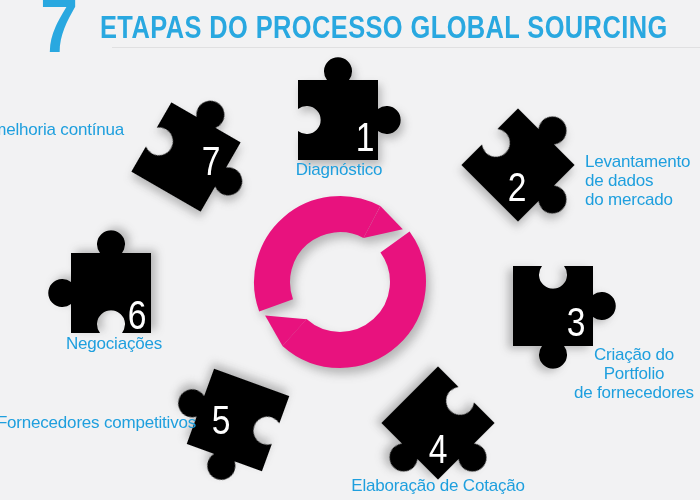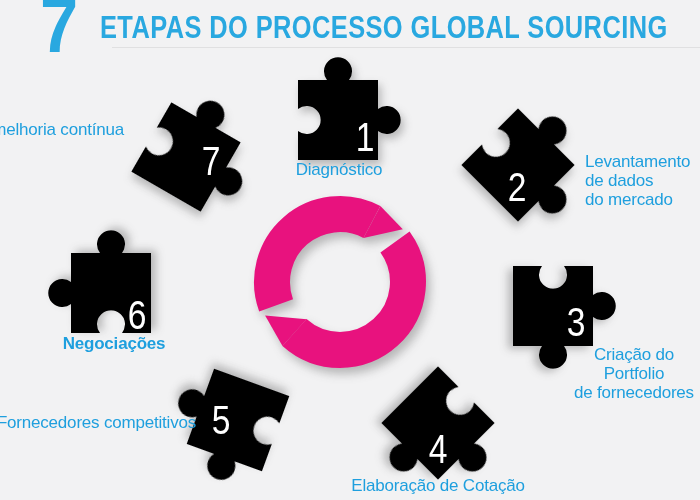--- a/index.html
+++ b/index.html
@@ -62,21 +62,21 @@
   .lbl{
     position:absolute;color:var(--labelblue,#1e9fde);
     font-size:17px;line-height:19px;font-weight:400;
     letter-spacing:-.2px;white-space:pre-line;z-index:3;
   }
   .l1{left:339px;top:160px;transform:translateX(-50%);text-align:center;}
   .l2{left:585px;top:152px;text-align:left;}
   .l3{left:568px;top:345px;text-align:center;}
   .l4{left:438px;top:476px;transform:translateX(-50%);text-align:right;white-space:nowrap;}
   .l5{right:504px;top:413px;text-align:right;white-space:nowrap;line-height:20px;}
-  .l6{left:114px;top:334px;transform:translateX(-50%);text-align:center;font-weight:bold;}
+  .l6{left:114px;top:334px;transform:translateX(-50%);text-align:center;}
   .l7{right:576px;top:119px;text-align:right;white-space:nowrap;line-height:21px;}
   
   .cycle{
     position:absolute;left:0;top:0;width:700px;height:500px;
     filter:drop-shadow(4px 6px 5px rgba(45,45,45,.30));
     pointer-events:none;
   }
   .cycle .arc{fill:none;stroke:var(--pink,#e8127e);stroke-width:36;}
   .cycle .tip{fill:var(--pink,#e8127e);}
   .defs-holder{position:absolute;width:0;height:0;overflow:hidden;}

